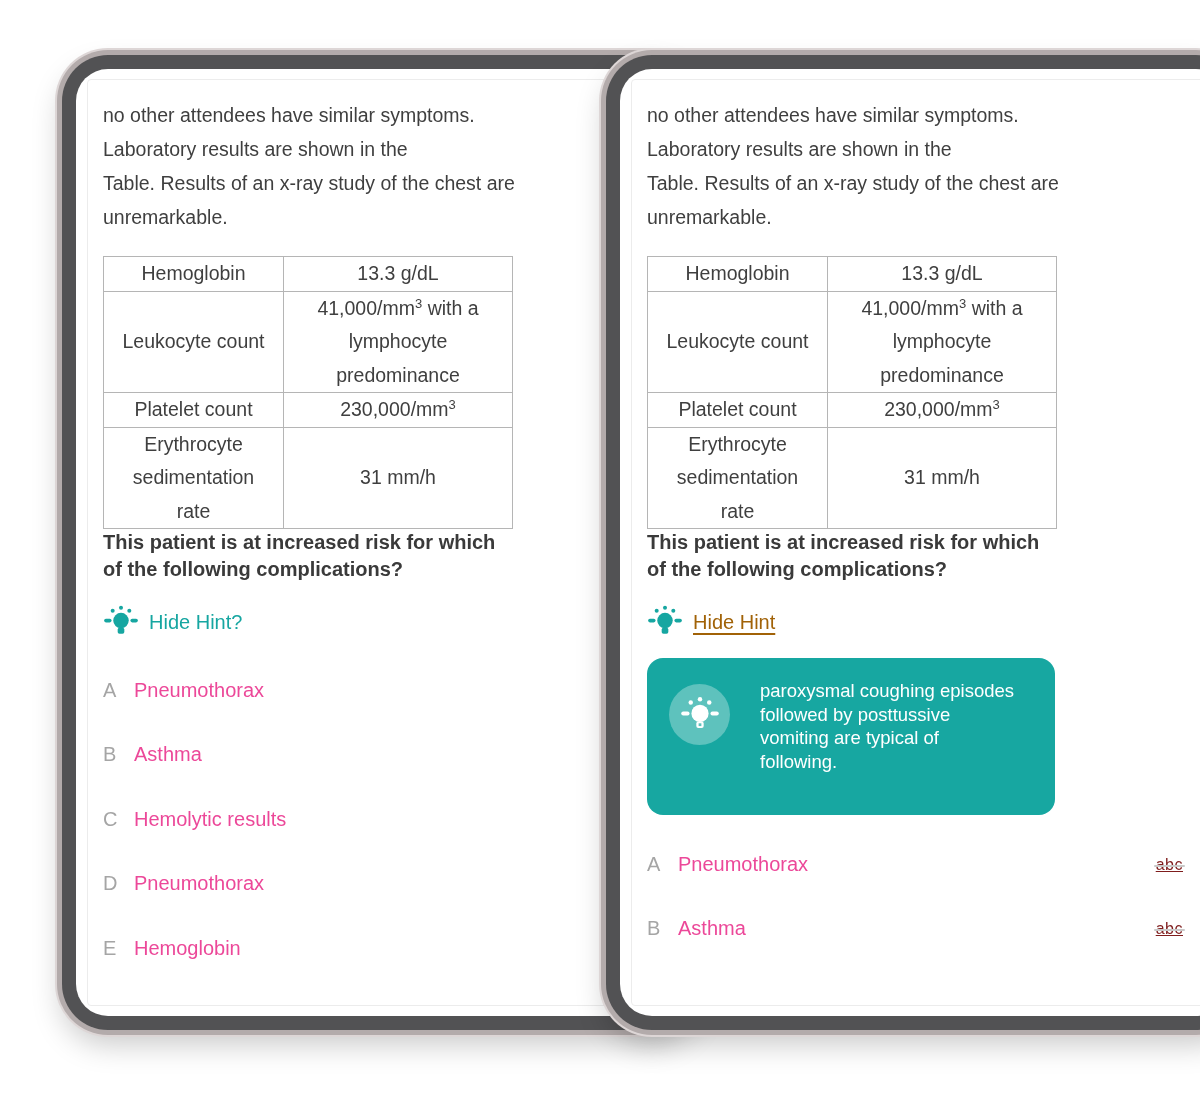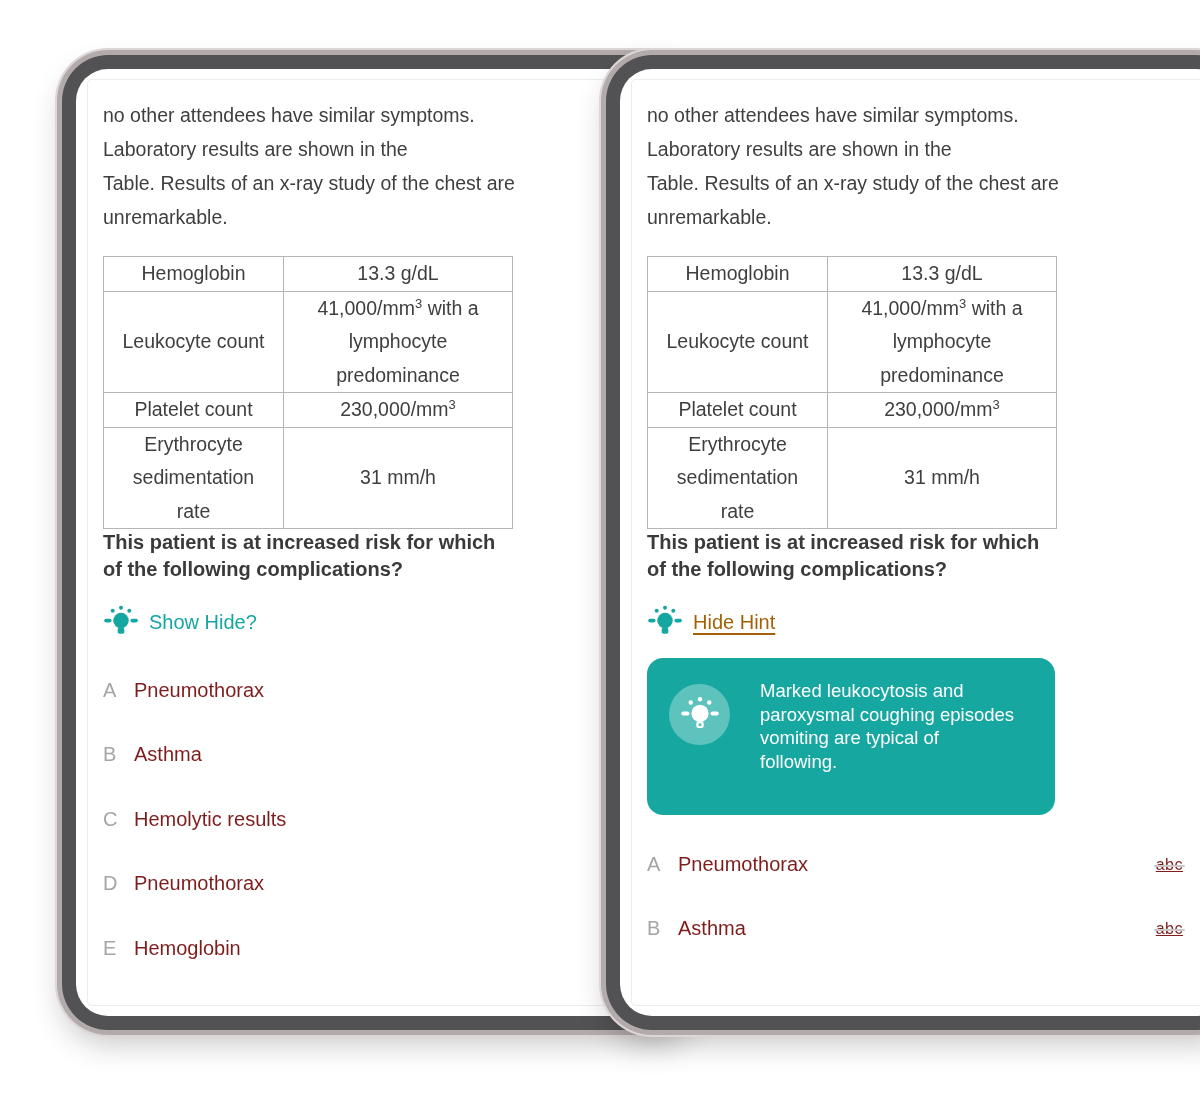--- a/index.html
+++ b/index.html
@@ -54,21 +54,21 @@
     display:flex; align-items:center; justify-content:center;
   }
   .hint-circle svg { width:40px; height:40px; }
   .hint-text { margin-left:30px; color:#ffffff; font-size:18.5px; line-height:23.5px; padding-top:2px; }
   .hint-text span { display:block; white-space:nowrap; }
 
   
   .options { margin-top:17px; }
   .option { display:flex; align-items:center; height:64.5px; cursor:pointer; }
   .option .letter { width:31px; flex:none; font-size:20px; color:#a5a5a5; }
-  .option .label  { font-size:20px; color:#7f1d1d; }
+  .option .label  { font-size:20px; color:#ec4899; }
   .strike {
     margin-left:auto; position:relative; color:#7f1d1d;
     font-size:16px; letter-spacing:.5px; cursor:pointer; line-height:19px;text-decoration:underline;
   }
   .strike::after {
     content:""; position:absolute; left:-2px; right:-2px; top:52%;
     height:2px; background:#c9c9c9; border-radius:1px;
   }
 </style>
 </head>
@@ -120,21 +120,21 @@
               <rect x="10.6" y="17.2" width="4.8" height="4.3" rx="1.3"></rect>
               <circle cx="7" cy="4.9" r="1.45"></circle>
               <circle cx="13" cy="2.7" r="1.45"></circle>
               <circle cx="19" cy="4.9" r="1.45"></circle>
             </g>
             <g stroke="#16a6a1" stroke-width="2.6" stroke-linecap="round">
               <line x1="2.1" y1="12" x2="4.9" y2="12"></line>
               <line x1="21.1" y1="12" x2="23.9" y2="12"></line>
             </g>
           </svg>
-          <a class="hint-link-show">Show Hide?</a>
+          <a class="hint-link-show">Hide Hint?</a>
         </div>
 
         <div class="options">
           <div class="option">
             <span class="letter">A</span>
             <span class="label">Pneumothorax</span>
             <span class="strike">abc</span>
           </div>
           <div class="option">
             <span class="letter">B</span>
@@ -227,22 +227,22 @@
                 <circle cx="19" cy="4.9" r="1.45"></circle>
               </g>
               <rect x="12.1" y="18.4" width="1.8" height="1.8" fill="#5ec2bd"></rect>
               <g stroke="#ffffff" stroke-width="2.6" stroke-linecap="round">
                 <line x1="2.1" y1="12" x2="4.9" y2="12"></line>
                 <line x1="21.1" y1="12" x2="23.9" y2="12"></line>
               </g>
             </svg>
           </div>
           <div class="hint-text">
-            <span>Marked leukocytosis and</span>
             <span>paroxysmal coughing episodes</span>
+            <span>followed by posttussive</span>
             <span>vomiting are typical of</span>
             <span>following.</span>
           </div>
         </div>
 
         <div class="options">
           <div class="option">
             <span class="letter">A</span>
             <span class="label">Pneumothorax</span>
             <span class="strike">abc</span>

